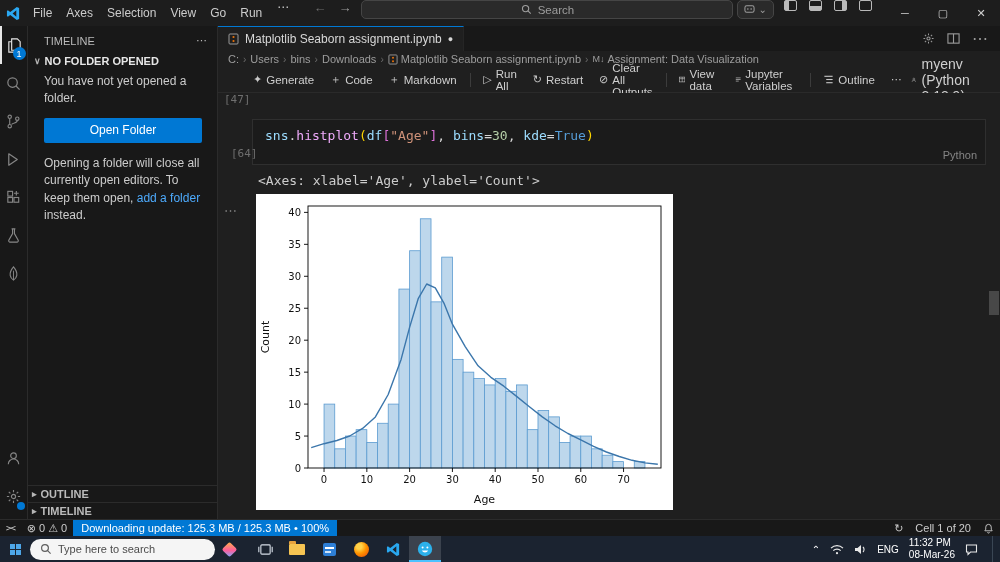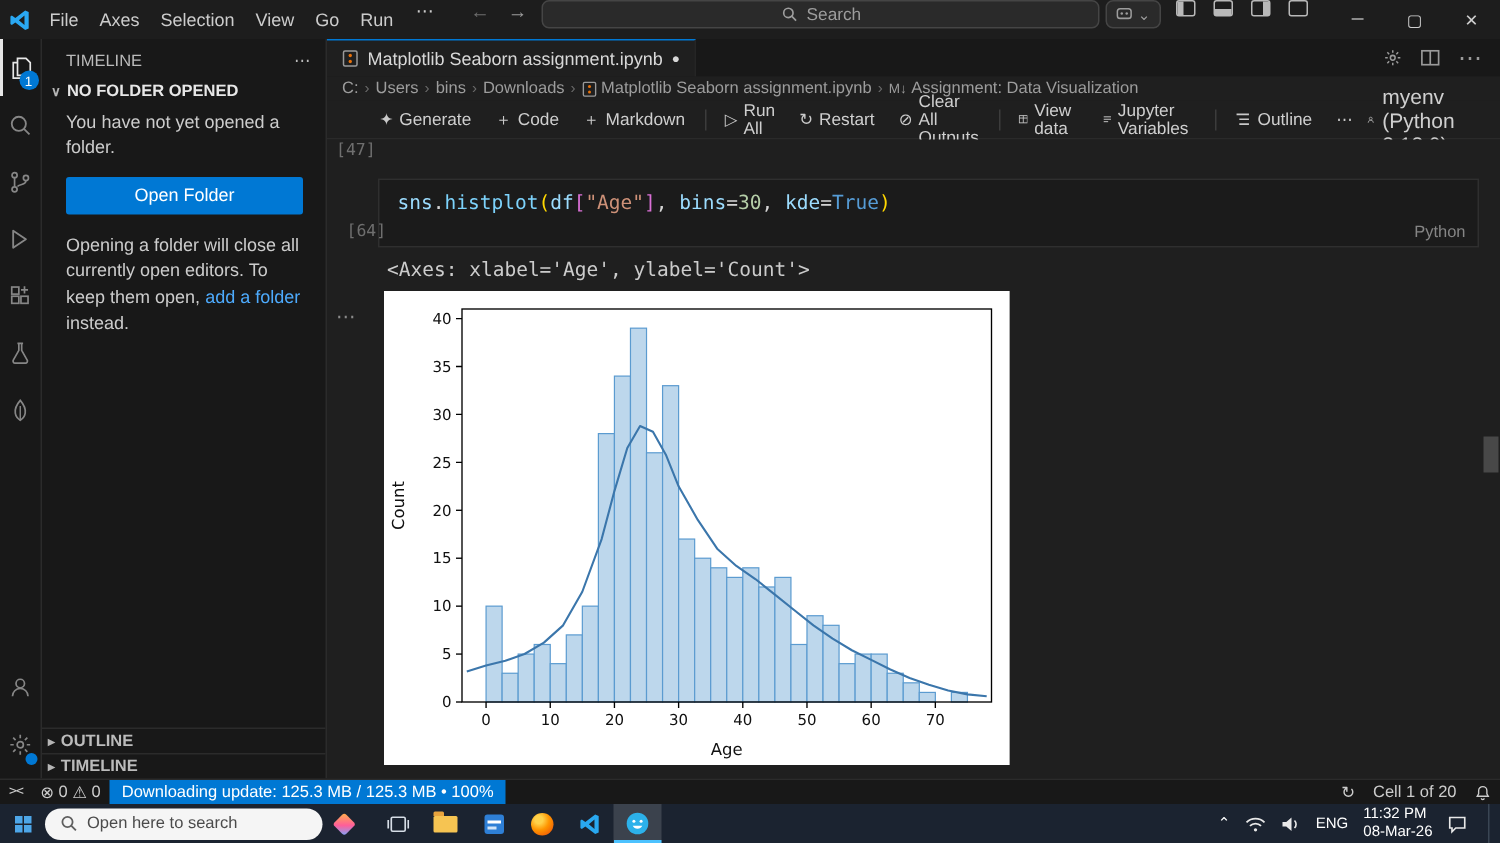--- a/index.html
+++ b/index.html
@@ -71,21 +71,21 @@
   .kernel { margin-left:auto; display:flex; align-items:center; gap:5px; font-size:14px; color:#cfcfcf; }
 
   .nbcontent { position:relative; flex:1; padding:0 14px 0 34px; overflow:hidden; background:#1f1f1f; }
   .prev-row { position:relative; height:16px; }
   .exec-label { position:absolute; left:-28px; color:#6f6f6f; font-size:11px; font-family:"DejaVu Sans Mono", monospace; }
   .lang-label { position:absolute; right:0; color:#858585; font-size:11px;margin-top:26px; }
   .cell { position:relative; margin-top:10px; height:46px; background:#1b1b1b; border:1px solid #2f2f2f; }
   .cell .exec-label { left:-22px; bottom:4px; }
   .code-line { padding:7px 0 0 12px; font-size:13px; line-height:18px; font-family:"DejaVu Sans Mono", monospace; white-space:pre; }
   .cell .lang-label { right:8px; bottom:3px; }
-  .tk-var{color:#9cdcfe} .tk-func{color:#7dd3fc} .tk-str{color:#ce9178} .tk-num{color:#b5cea8}
+  .tk-var{color:#9cdcfe} .tk-func{color:#f0abfc} .tk-str{color:#ce9178} .tk-num{color:#b5cea8}
   .tk-kw{color:#569cd6} .tk-op{color:#d4d4d4} .tk-brack1{color:#ffd700} .tk-brack2{color:#da70d6}
   .output { position:relative; margin-top:8px; }
   .output-repr { margin-left:6px; font-size:13px; color:#cccccc; font-family:"DejaVu Sans Mono", monospace; }
   .output-menu { position:absolute; left:-28px; top:30px; color:#8a8a8a; font-size:13px; }
   .chartbox { margin:6px 0 0 4px; width:417px; height:316px; background:#ffffff; }
   .ed-scrollthumb { position:absolute; right:1px; top:198px; width:10px; height:24px; background:rgba(121,121,121,0.45); }
 
   
   .statusbar { position:absolute; left:0; top:519px; width:1000px; height:17px; background:#181818;
     border-top:1px solid #2b2b2b; display:flex; align-items:center; color:#cccccc; font-size:11px; }
@@ -496,21 +496,21 @@
           <span></span>
           <span></span>
           <span></span>
         </span>
     </div>
     <div class="tk-search">
       <svg class="ic-svg" width="12" height="12" viewBox="0 0 12 12">
           <circle cx="5" cy="5" r="3.4" fill="none" stroke="#5f5f5f" stroke-width="1.2"></circle>
           <line x1="7.6" y1="7.6" x2="10.6" y2="10.6" stroke="#5f5f5f" stroke-width="1.2"></line>
         </svg>
-      <span>Open here to search</span>
+      <span>Type here to search</span>
     </div>
     <span class="sparkle"></span>
     <div class="tk-apps">
       <div class="tk-app">
         <svg class="ic-svg" width="15" height="13" viewBox="0 0 16 14">
             <rect x="3" y="2" width="10" height="10" rx="1" fill="none" stroke="#d6dde6" stroke-width="1.2"></rect>
             <line x1="0.8" y1="4" x2="0.8" y2="10" stroke="#d6dde6" stroke-width="1.2"></line>
             <line x1="15.2" y1="4" x2="15.2" y2="10" stroke="#d6dde6" stroke-width="1.2"></line>
           </svg>
       </div>

